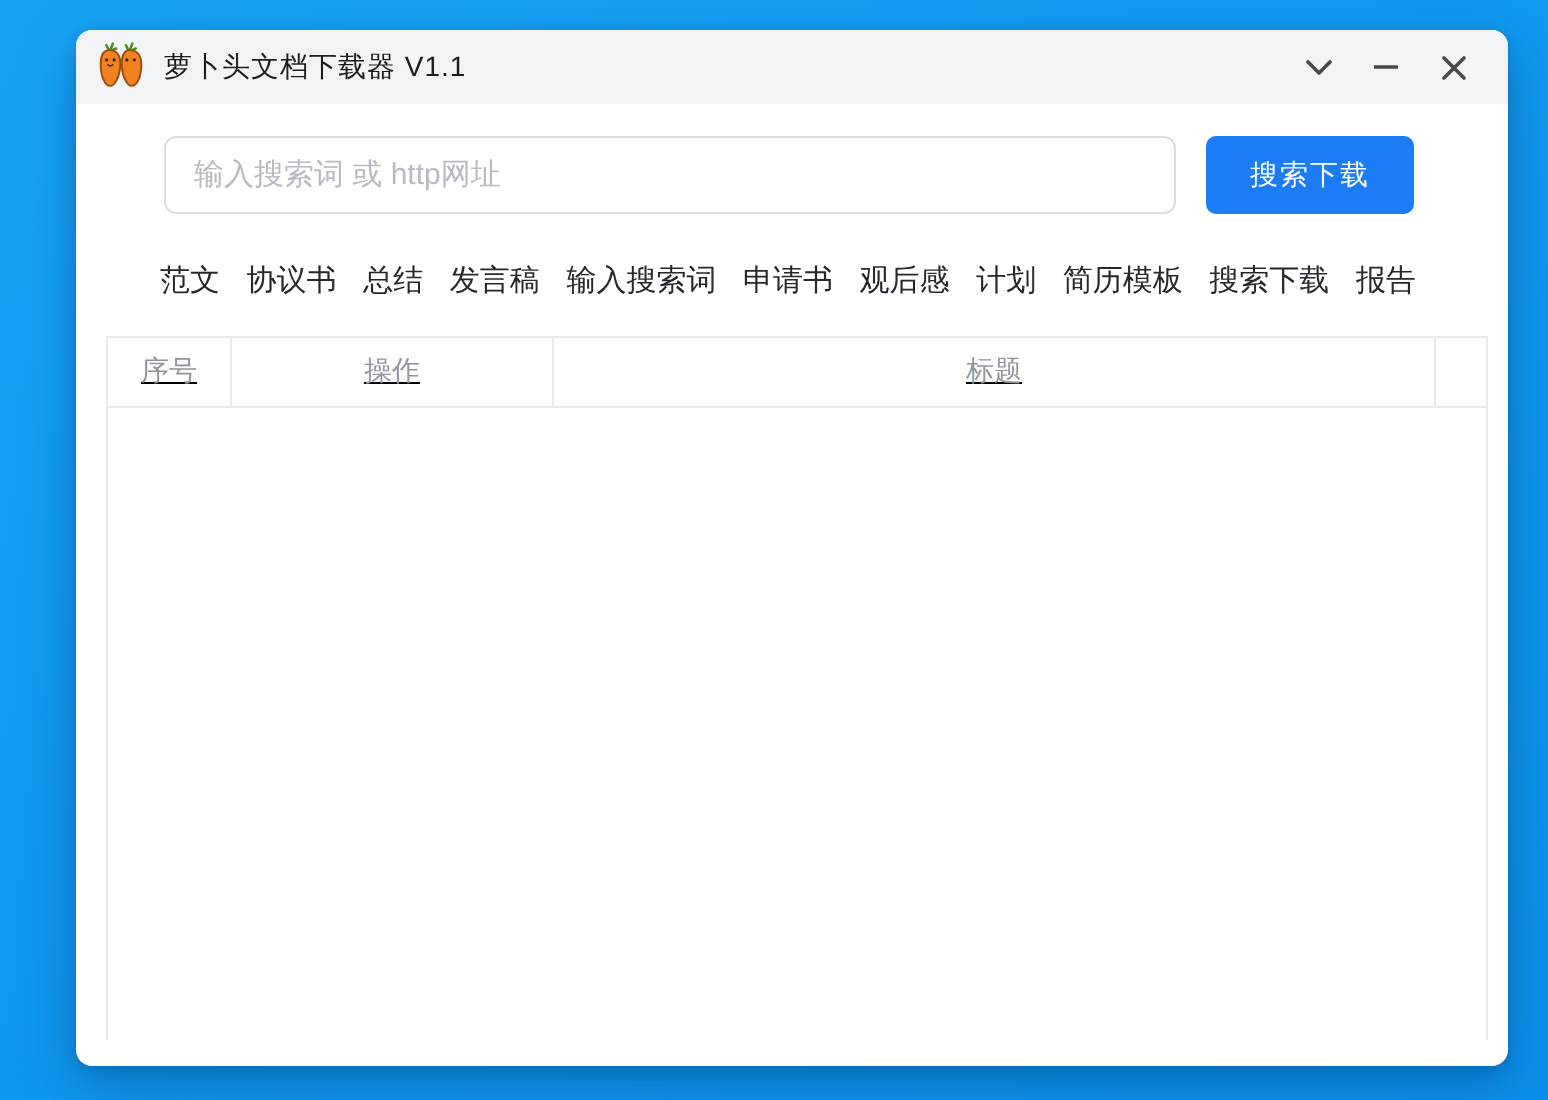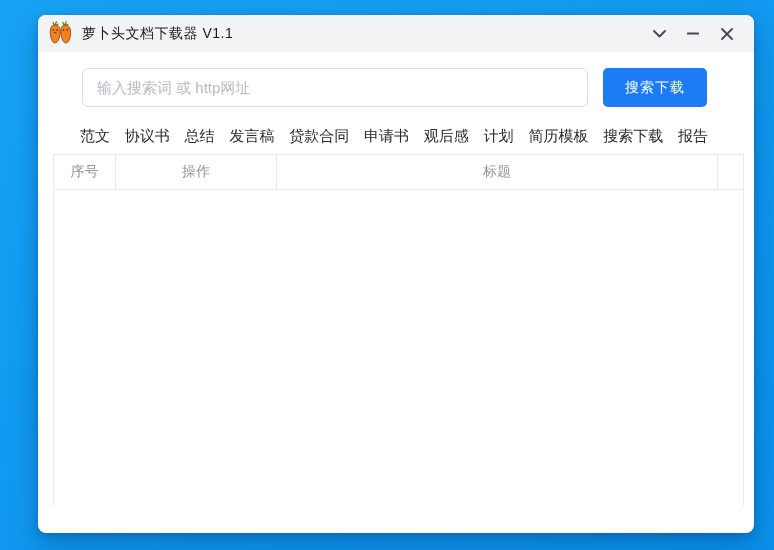--- a/index.html
+++ b/index.html
@@ -70,35 +70,36 @@
     font-size: 14px;
     letter-spacing: 1px;
     cursor: pointer;
     font-family: "Liberation Sans", "DejaVu Sans", sans-serif;
   }
   
   .tabs {
     margin: 15px 46px 0 42px;
     display: flex;
     justify-content: space-between;
-    align-items: center;
+    align-items: flex-end;
     height: 28px;
   }
   .tab {
     font-size: 15px;
     color: #24292f;
     white-space: nowrap;
     cursor: pointer;
   }
   
   .table {
-    margin: 4px 10px 0 15px;
+    margin: 18px 10px 0 15px;
     height: 352px;
     border: 1px solid #e8eaec;
     background: #fff;
+    text-decoration: underline;
   }
   .thead {
     display: flex;
     height: 35px;
     border-bottom: 1px solid #e8eaec;
   }
   .th {
     display: flex;
     align-items: center;
     justify-content: center;
@@ -157,21 +158,21 @@
   <div class="search-row">
     <input class="search-input" type="text" placeholder="输入搜索词 或 http网址" style="">
     <button class="search-btn">搜索下载</button>
   </div>
 
   <div class="tabs">
       <div class="tab">范文</div>
       <div class="tab">协议书</div>
       <div class="tab">总结</div>
       <div class="tab">发言稿</div>
-      <div class="tab">贷款合同</div>
+      <div class="tab">输入搜索词</div>
       <div class="tab">申请书</div>
       <div class="tab">观后感</div>
       <div class="tab">计划</div>
       <div class="tab">简历模板</div>
       <div class="tab">搜索下载</div>
       <div class="tab">报告</div>
     </div>
 
   <div class="table">
     <div class="thead">

